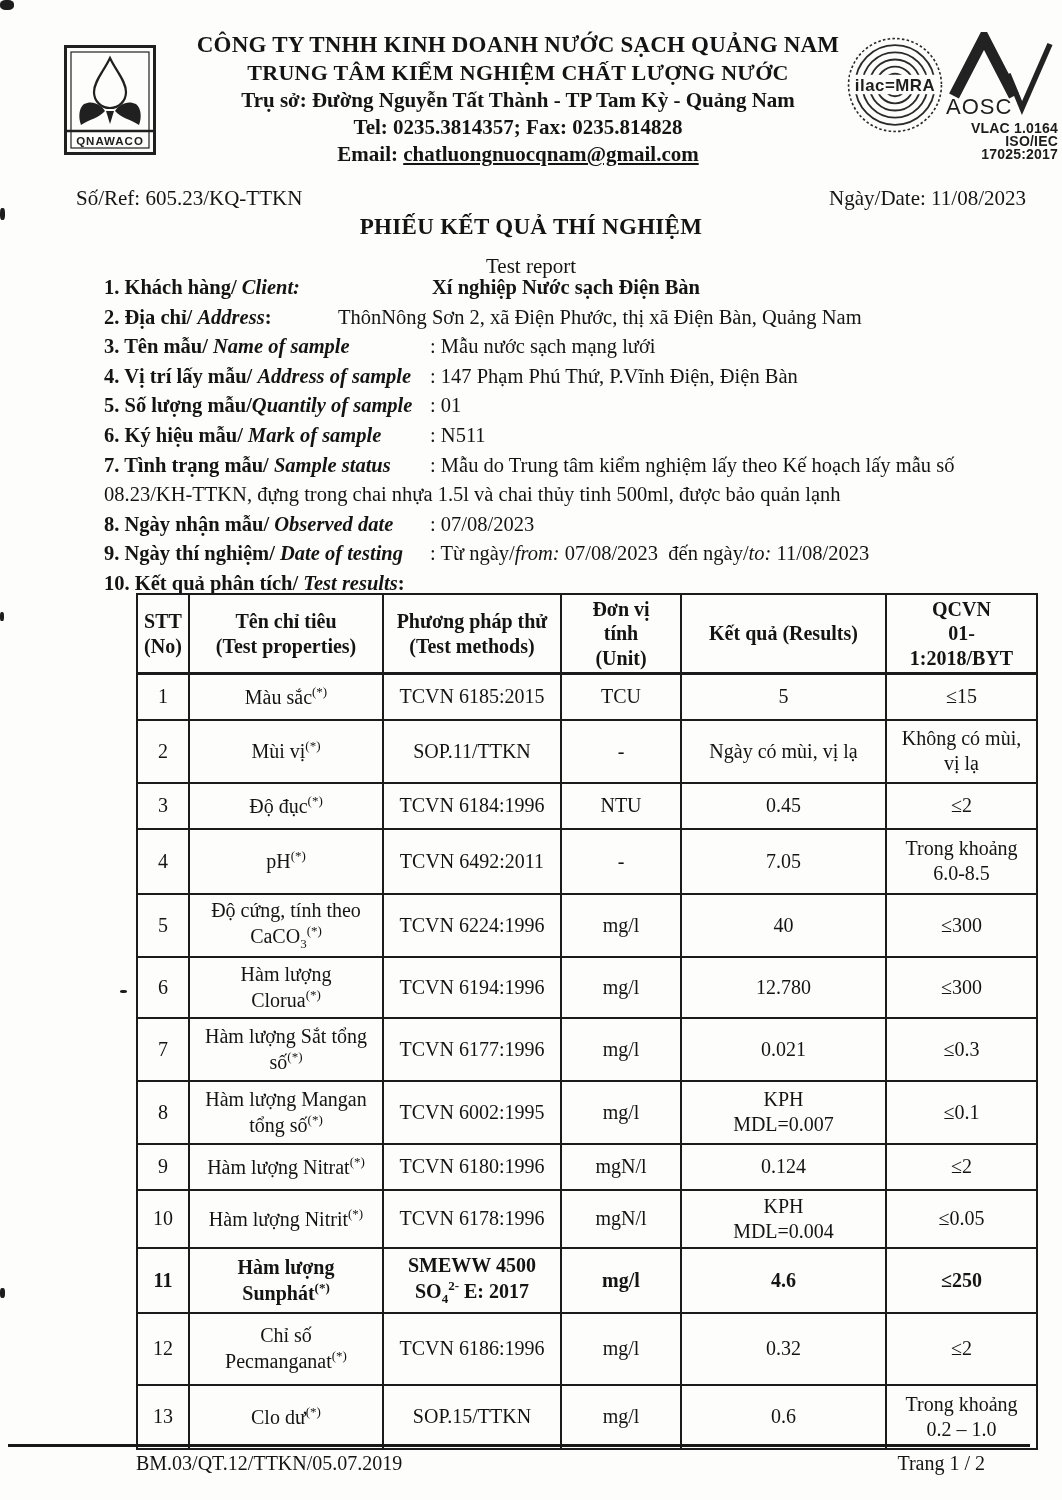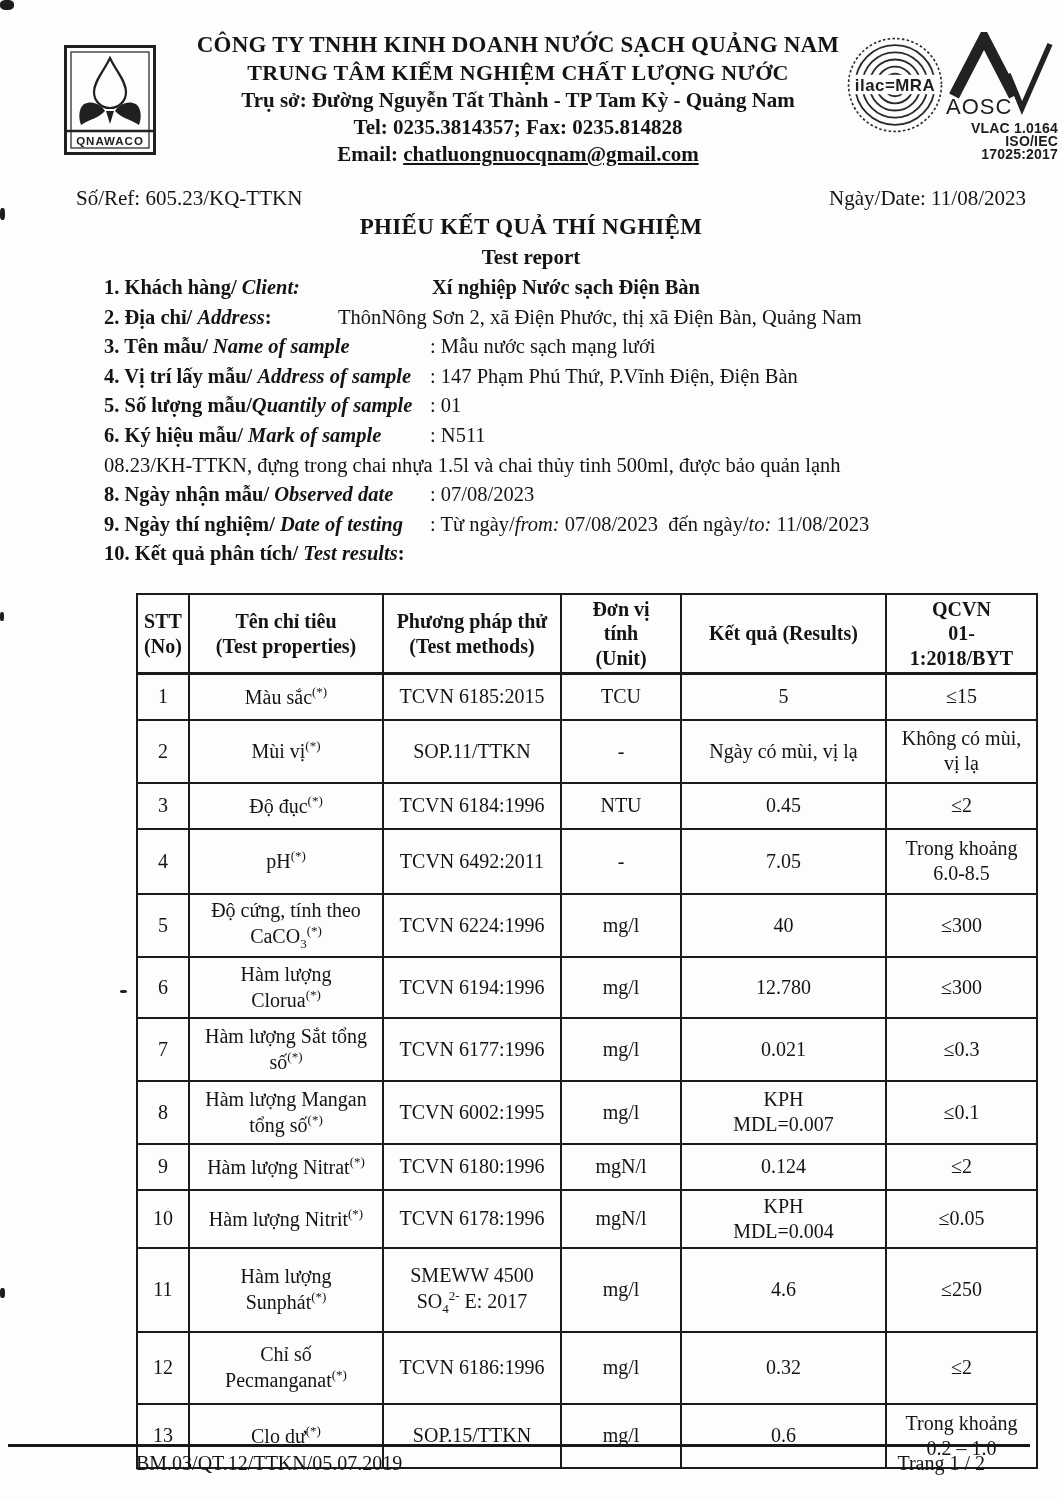--- a/index.html
+++ b/index.html
@@ -14,21 +14,21 @@
   .h-company{font-size:23px;line-height:29px;letter-spacing:.2px;}
   .h-center{font-size:22px;line-height:28px;letter-spacing:.3px;}
   .h-addr,.h-tel,.h-email{font-size:21px;line-height:27px;}
   .h-email a, .email-link{color:#141414;text-decoration:underline;cursor:pointer;text-align:center;}
   .stamp-ilac{position:absolute;left:846px;top:36px;width:98px;height:98px;}
   .aosc-wrap{position:absolute;left:940px;top:32px;width:118px;text-align:right;}
   .aosc-cap{font-family:"Liberation Sans","DejaVu Sans",sans-serif;font-weight:bold;font-size:14px;line-height:13px;color:#1c1c1c;letter-spacing:.2px;}
   
   .meta-row{position:absolute;top:186px;left:76px;right:36px;display:flex;justify-content:space-between;font-size:21px;}
   .title-vi{position:absolute;top:214px;left:0;width:100%;text-align:center;font-weight:bold;font-size:23px;letter-spacing:.3px;}
-  .title-en{position:absolute;top:245px;left:0;width:100%;text-align:center;font-weight:bold;font-size:21px;}
+  .title-en{position:absolute;top:254px;left:0;width:100%;text-align:center;font-weight:normal;font-size:21px;}
   
   .items{position:absolute;top:273px;left:104px;right:16px;font-size:20.5px;line-height:29.6px;}
   .item{white-space:nowrap;}
   .lbl{display:inline-block;vertical-align:top;}
   .lbl.w1{min-width:328px;}
   .lbl.w2{min-width:234px;}
   .lbl.w3{min-width:326px;}
   .cont{white-space:normal;}
   
   .results{position:absolute;top:593px;left:136px;border-radius:25px;}
@@ -41,21 +41,21 @@
   tbody tr:nth-child(1){height:46px;}
   tbody tr:nth-child(2){height:63px;}
   tbody tr:nth-child(3){height:46px;}
   tbody tr:nth-child(4){height:65px;}
   tbody tr:nth-child(5){height:63px;}
   tbody tr:nth-child(6){height:61px;}
   tbody tr:nth-child(7){height:63px;}
   tbody tr:nth-child(8){height:63px;}
   tbody tr:nth-child(9){height:46px;}
   tbody tr:nth-child(10){height:58px;}
-  tbody tr:nth-child(11){height:84px;}
+  tbody tr:nth-child(11){height:65px;font-weight:bold;}
   tbody tr:nth-child(12){height:72px;}
   tbody tr:nth-child(13){height:64px;}
   sup{font-size:13px;}
   sub{font-size:13px;}
   
   .footer-rule{position:absolute;top:1444px;left:8px;width:1022px;height:3px;background:#181818;}
   .footer-row{position:absolute;top:1452px;left:136px;right:77px;display:flex;justify-content:space-between;font-size:20px;}
   
   .spec{position:absolute;background:#1d1d1d;border-radius:40%;}
 </style>
@@ -134,20 +134,23 @@
       <span class="lbl w3"><b>3. Tên mẫu/ <i>Name of sample</i></b></span><span>: Mẫu nước sạch mạng lưới</span>
     </div>
     <div class="item">
       <span class="lbl w3"><b>4. Vị trí lấy mẫu/ <i>Address of sample</i></b></span><span>: 147 Phạm Phú Thứ, P.Vĩnh Điện, Điện Bàn</span>
     </div>
     <div class="item">
       <span class="lbl w3"><b>5. Số lượng mẫu/<i>Quantily of sample</i></b></span><span>: 01</span>
     </div>
     <div class="item">
       <span class="lbl w3"><b>6. Ký hiệu mẫu/ <i>Mark of sample</i></b></span><span>: N511</span>
+    </div>
+    <div class="item">
+      <span class="lbl w3"><b>7. Tình trạng mẫu/ <i>Sample status</i></b></span><span>: Mẫu do Trung tâm kiểm nghiệm lấy theo Kế hoạch lấy mẫu số</span>
     </div>
     <div class="cont">08.23/KH-TTKN, đựng trong chai nhựa 1.5l và chai thủy tinh 500ml, được bảo quản lạnh</div>
     <div class="item">
       <span class="lbl w3"><b>8. Ngày nhận mẫu/ <i>Observed date</i></b></span><span>: 07/08/2023</span>
     </div>
     <div class="item">
       <span class="lbl w3"><b>9. Ngày thí nghiệm/ <i>Date of testing</i></b></span><span>: Từ ngày/<i>from:</i> 07/08/2023&nbsp; đến ngày/<i>to:</i> 11/08/2023</span>
     </div>
     <div class="item"><b>10. Kết quả phân tích/ <i>Test results</i>:</b></div>
   </div>

